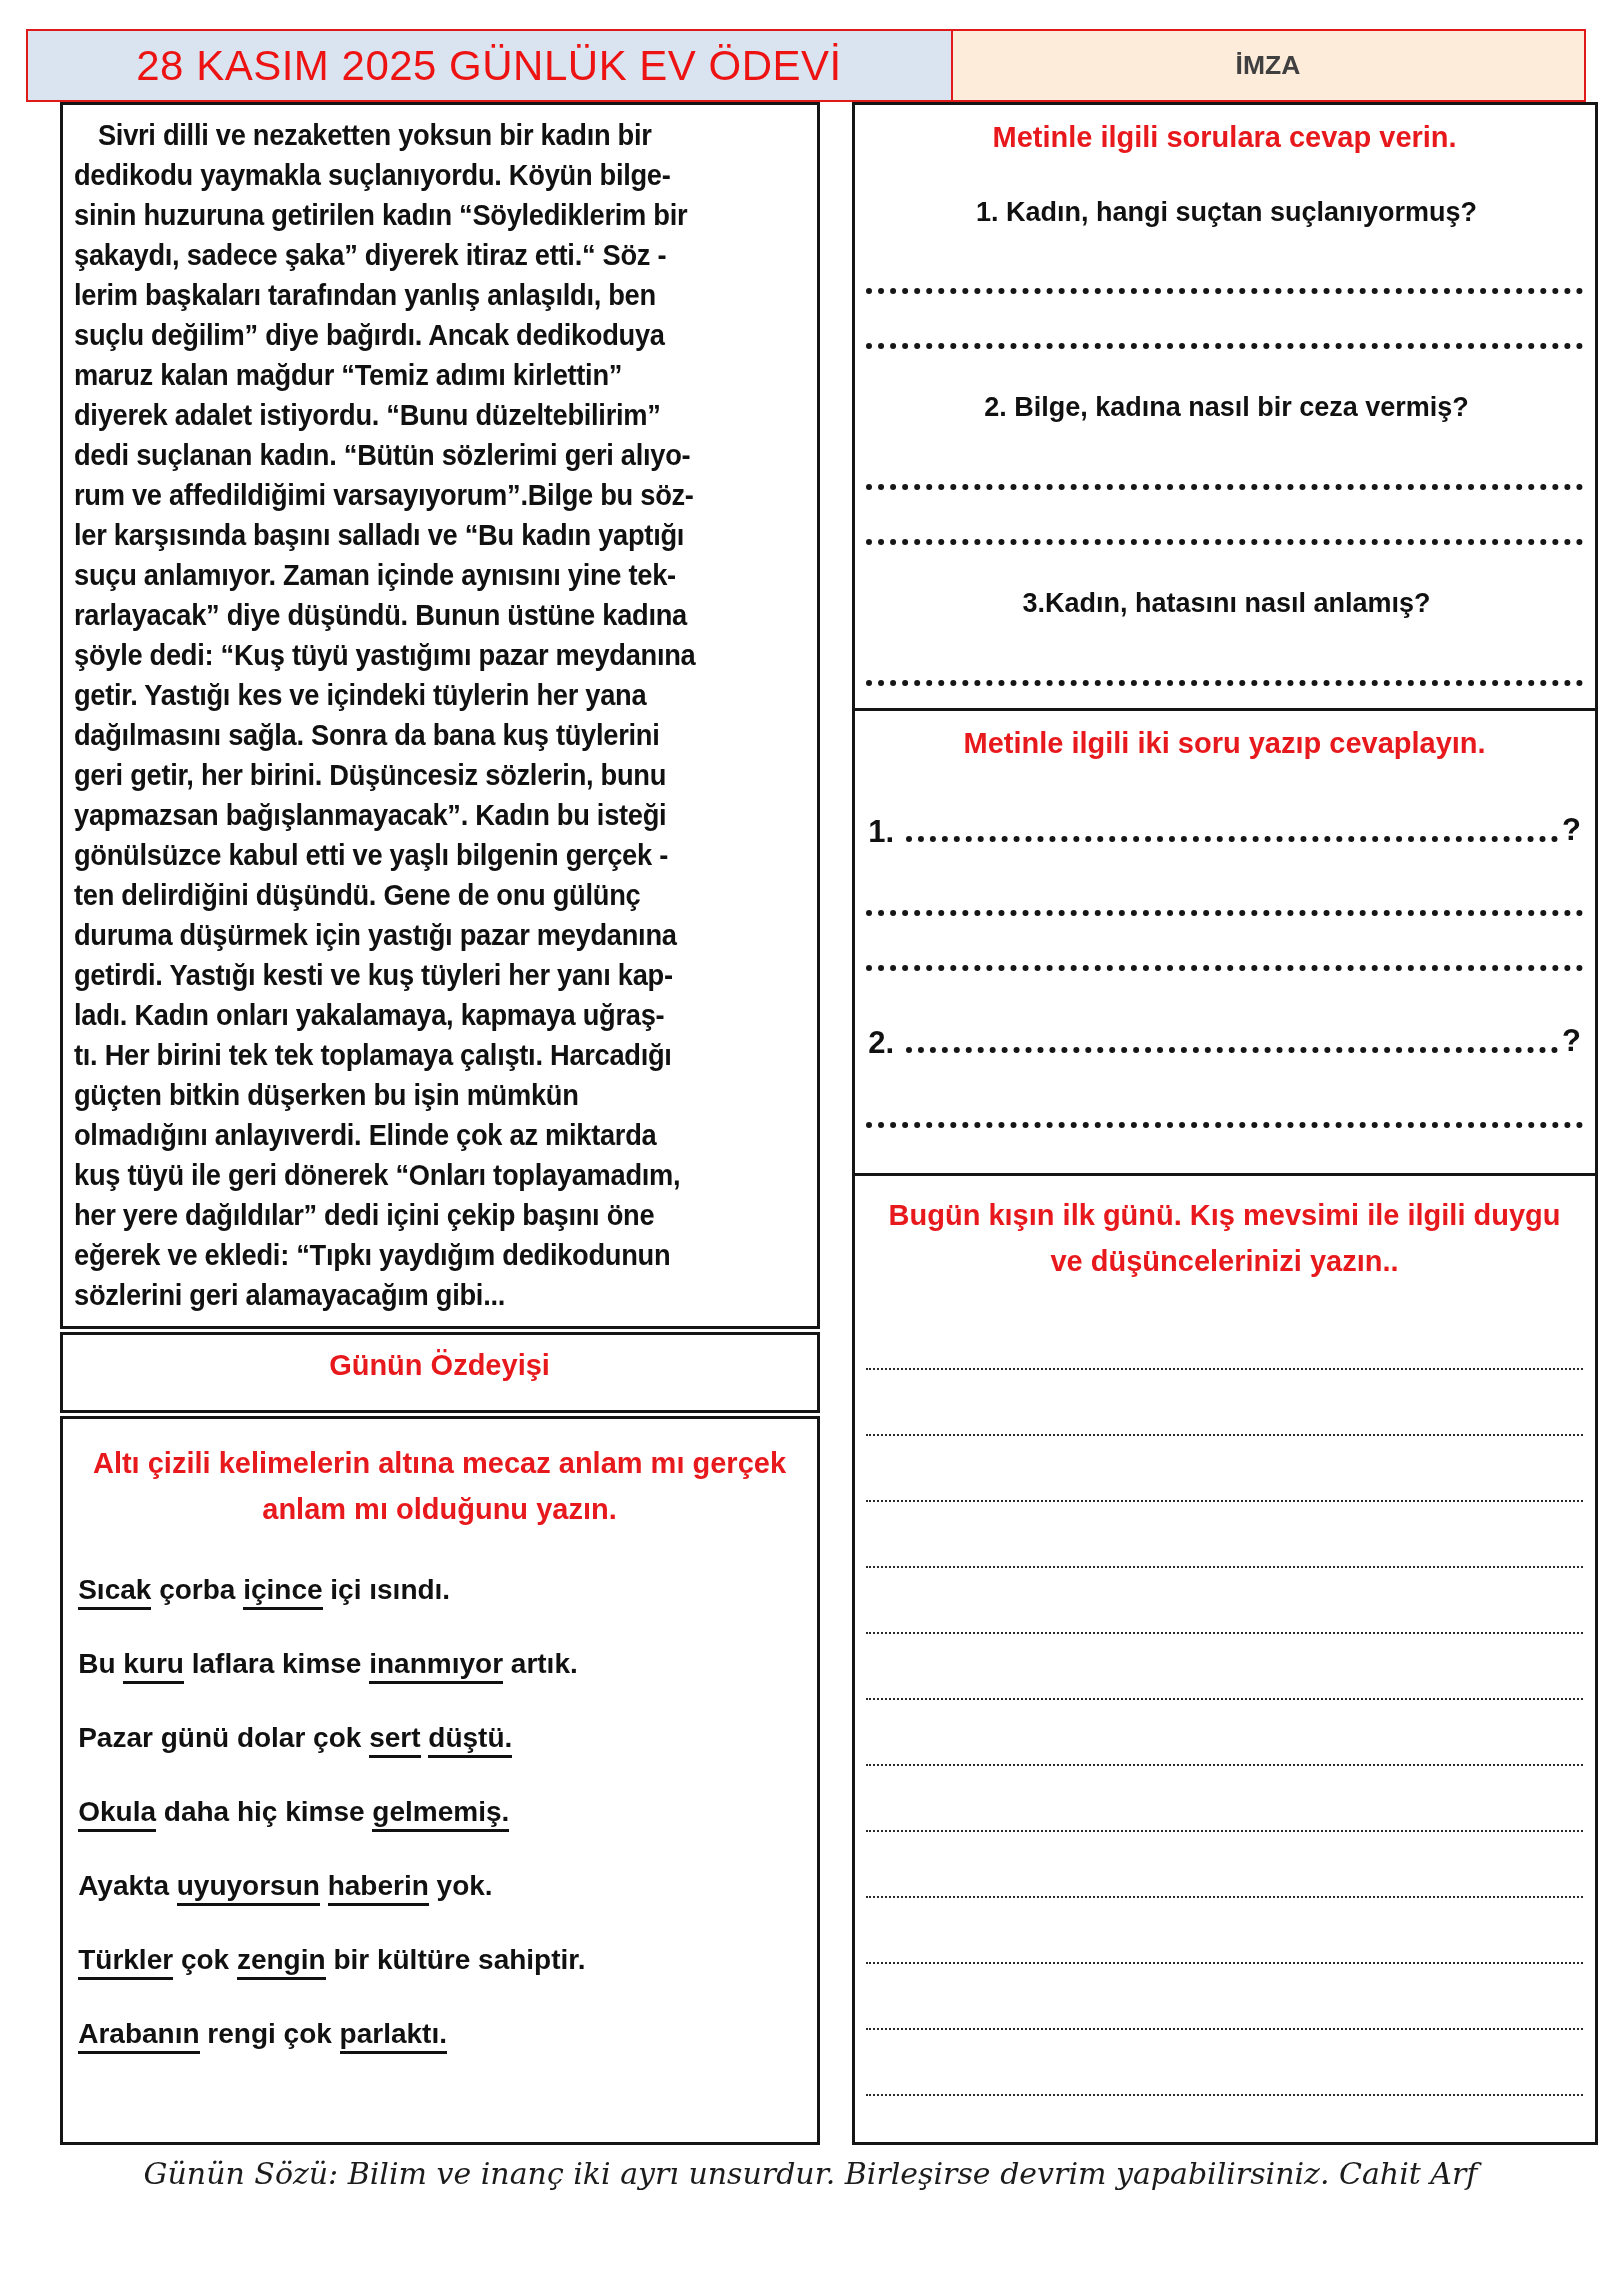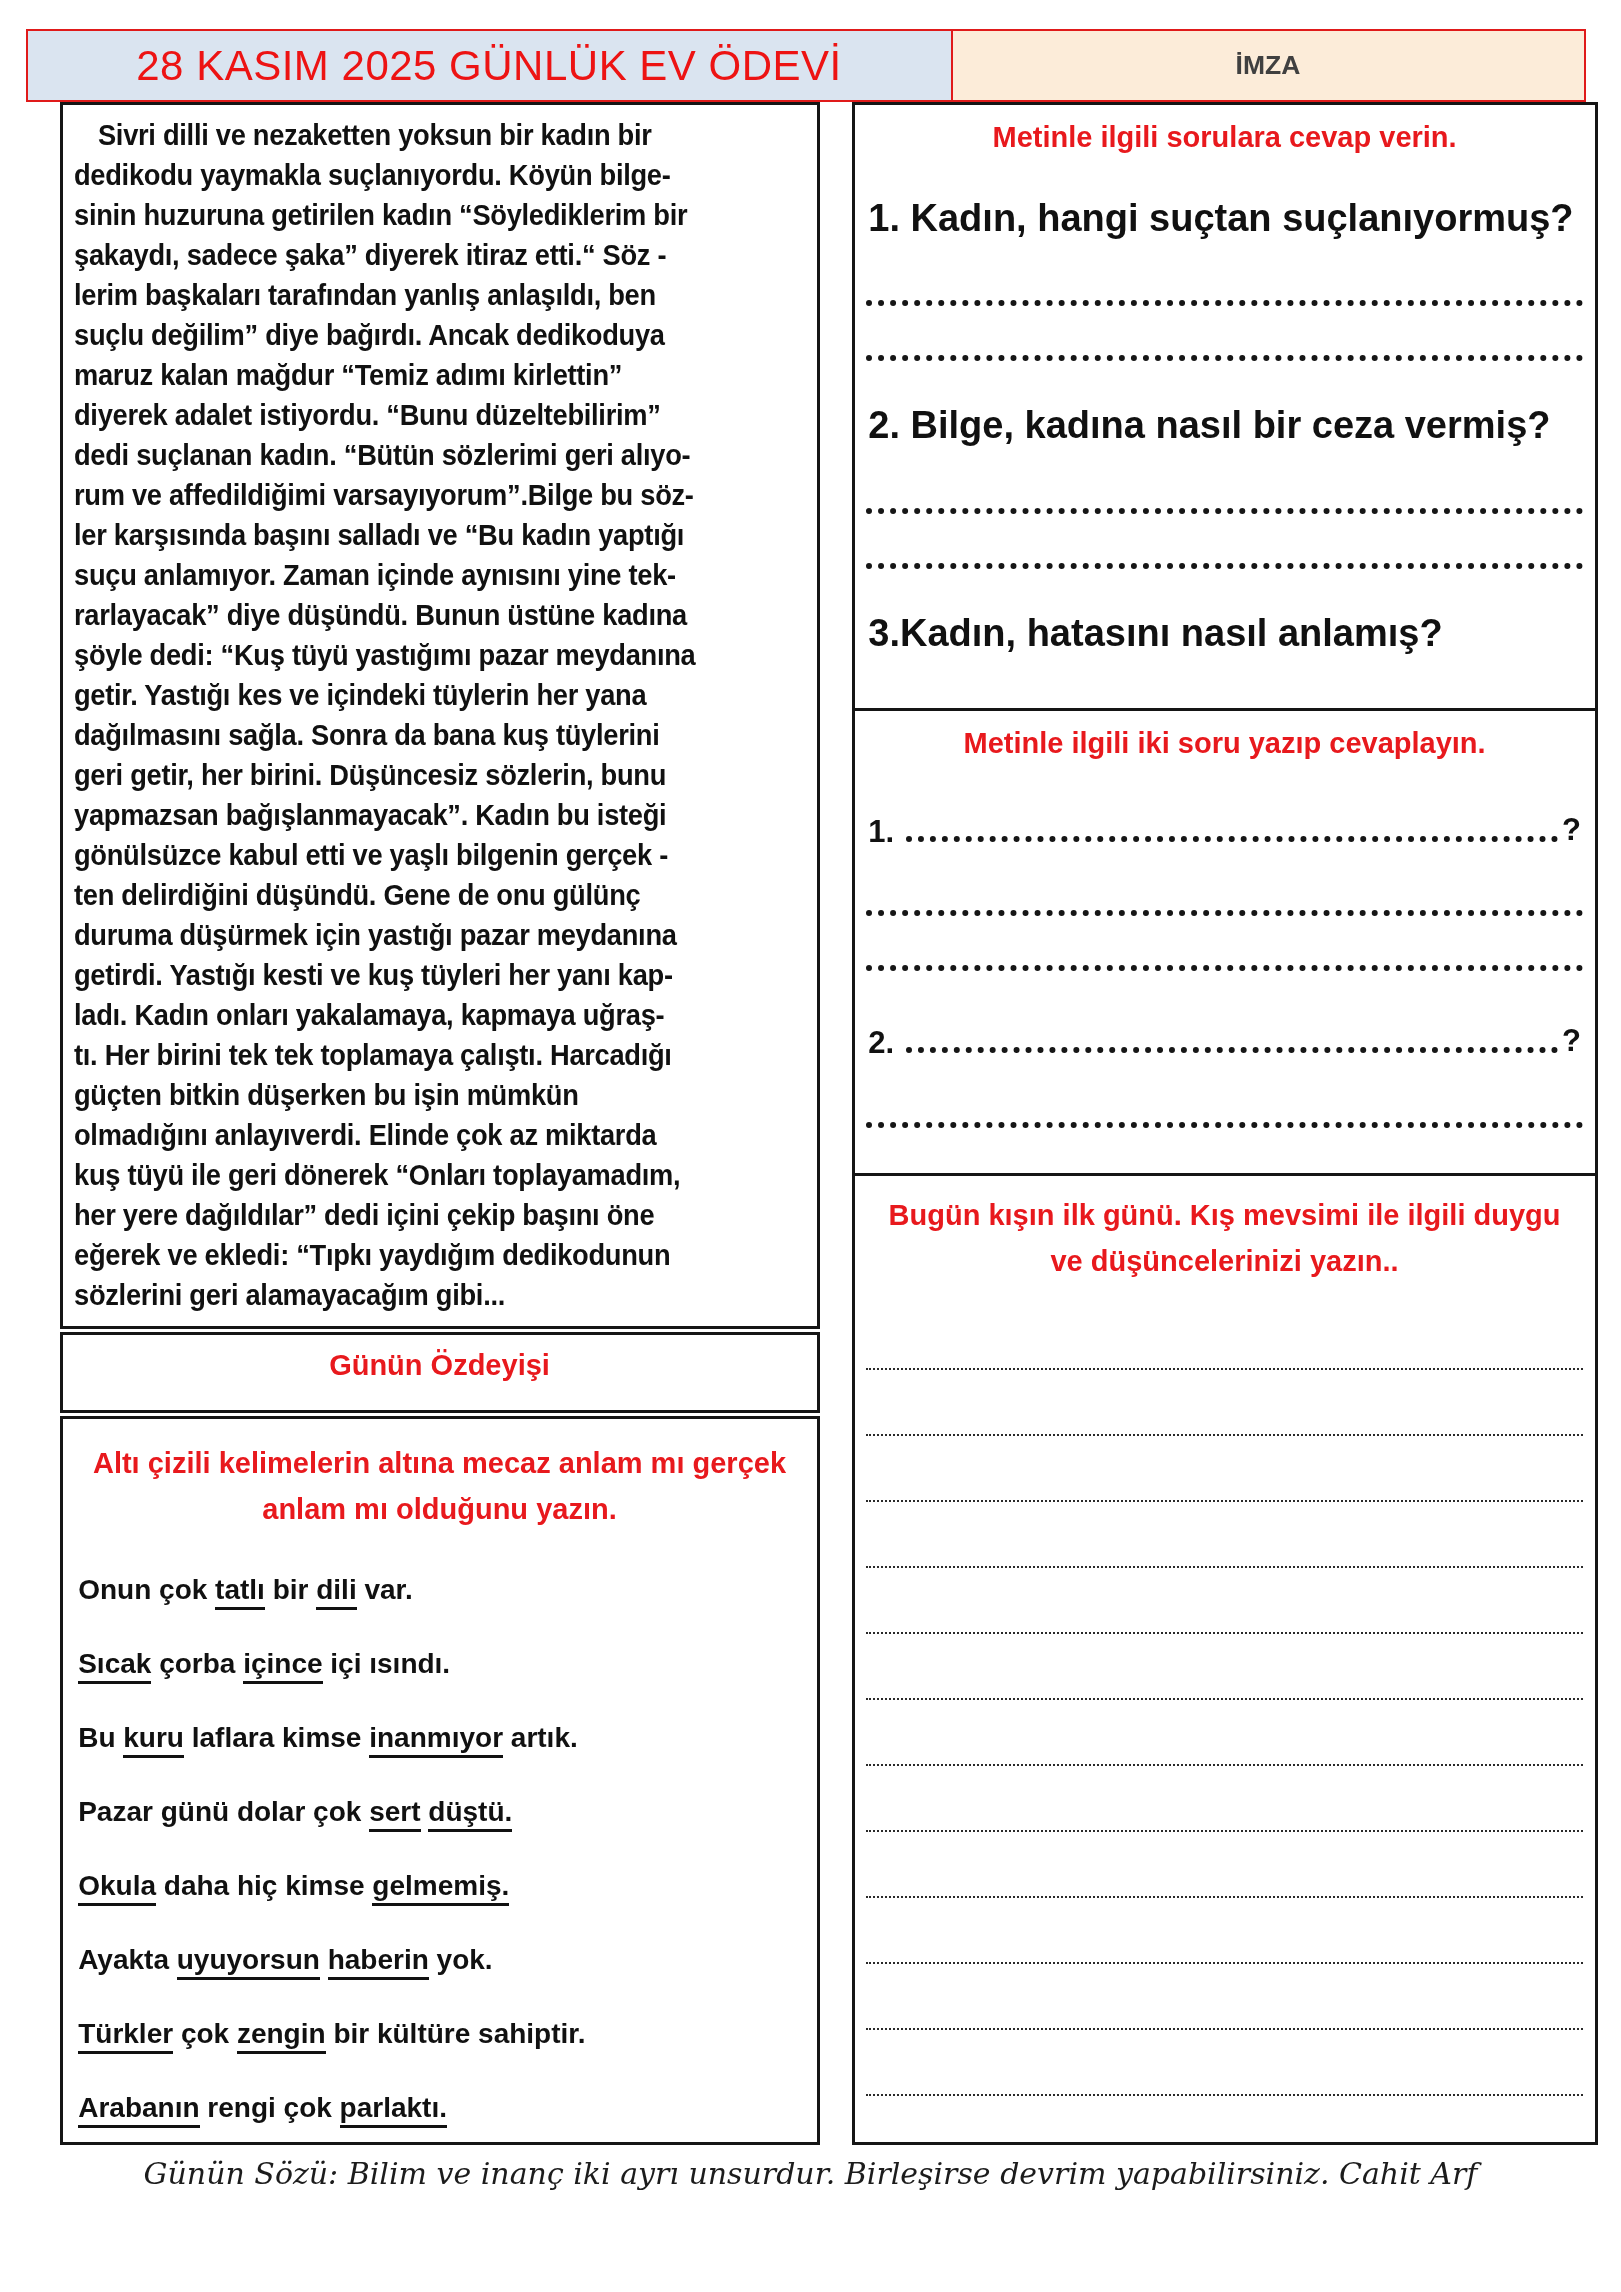--- a/index.html
+++ b/index.html
@@ -50,21 +50,21 @@
   .ozdeyis-title { margin-top:13.7px; font-size:29px; }
   
   .box-mecaz { flex:1; }
   .mecaz-heading { margin-top:21px; font-size:29px; line-height:46px; white-space:pre-line; }
   .sentence { margin:42px 0 0 15.7px; font-weight:bold; font-size:28px; }
   .sentence:first-of-type { margin-top:35px; }
   .sentence .u { border-bottom:3.9px solid #111; padding-bottom:2px; }
   
   .box-questions { height:610px; padding:0 9.8px; }
   .q-heading { margin-top:15.7px; font-size:29px; }
-  .question { font-weight:bold; font-size:38px; margin:43px 0 0 3.9px; }
+  .question { font-weight:bold; font-size:27px; margin:43px 0 0 3.9px;text-align:center; }
   .ans-line { height:49px; border-bottom:6.9px dotted #161616; margin:0 2px; }
   .ans-line.first { margin-top:11.8px; }
   
   .box-twoq { height:469px; padding:0 9.8px; }
   .tq-row { display:flex; align-items:flex-end; margin:37px 3.9px 0 3.9px; font-weight:bold; font-size:31px; }
   .tq-fill { flex:1; border-bottom:6.9px dotted #161616; height:39px; margin:0 3.9px 7.8px 11.8px; }
   .tq-qmark { padding-bottom:2px; }
   
   .box-winter { flex:1; padding:0 7.8px; }
   .winter-heading { margin-top:15.7px; font-size:29px; line-height:46px; white-space:pre-line; }
@@ -122,21 +122,20 @@
 sözlerini geri alamayacağım gibi...</div>
       </div>
 
       <div class="box gap box-ozdeyis">
         <div class="ozdeyis-title red center">Günün Özdeyişi</div>
       </div>
 
       <div class="box gap box-mecaz">
         <div class="mecaz-heading red center">Altı çizili kelimelerin altına mecaz anlam mı gerçek
 anlam mı olduğunu yazın.</div>
-        <div class="sentence"><span>Onun çok </span><span class="u">tatlı</span><span> bir </span><span class="u">dili</span><span> var.</span></div>
         <div class="sentence"><span class="u">Sıcak</span><span> çorba </span><span class="u">içince</span><span> içi ısındı.</span></div>
         <div class="sentence"><span>Bu </span><span class="u">kuru</span><span> laflara kimse </span><span class="u">inanmıyor</span><span> artık.</span></div>
         <div class="sentence"><span>Pazar günü dolar çok </span><span class="u">sert</span><span> </span><span class="u">düştü.</span></div>
         <div class="sentence"><span class="u">Okula</span><span> daha hiç kimse </span><span class="u">gelmemiş.</span></div>
         <div class="sentence"><span>Ayakta </span><span class="u">uyuyorsun</span><span> </span><span class="u">haberin</span><span> yok.</span></div>
         <div class="sentence"><span class="u">Türkler</span><span> çok </span><span class="u">zengin</span><span> bir kültüre sahiptir.</span></div>
         <div class="sentence"><span class="u">Arabanın</span><span> rengi çok </span><span class="u">parlaktı.</span></div>
       </div>
     </div>
 

